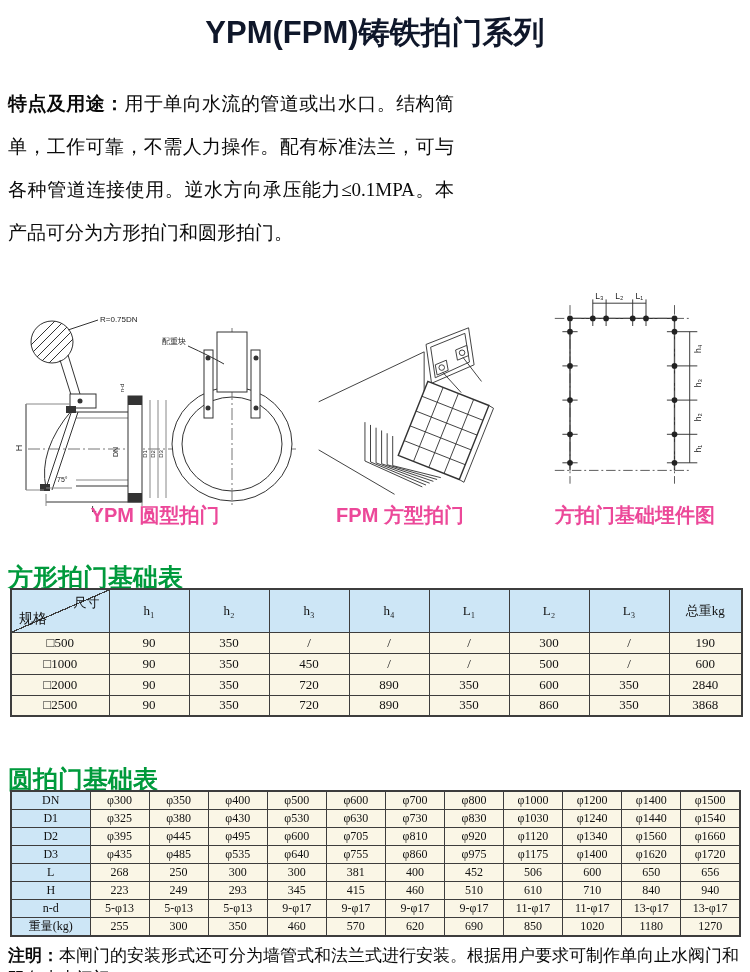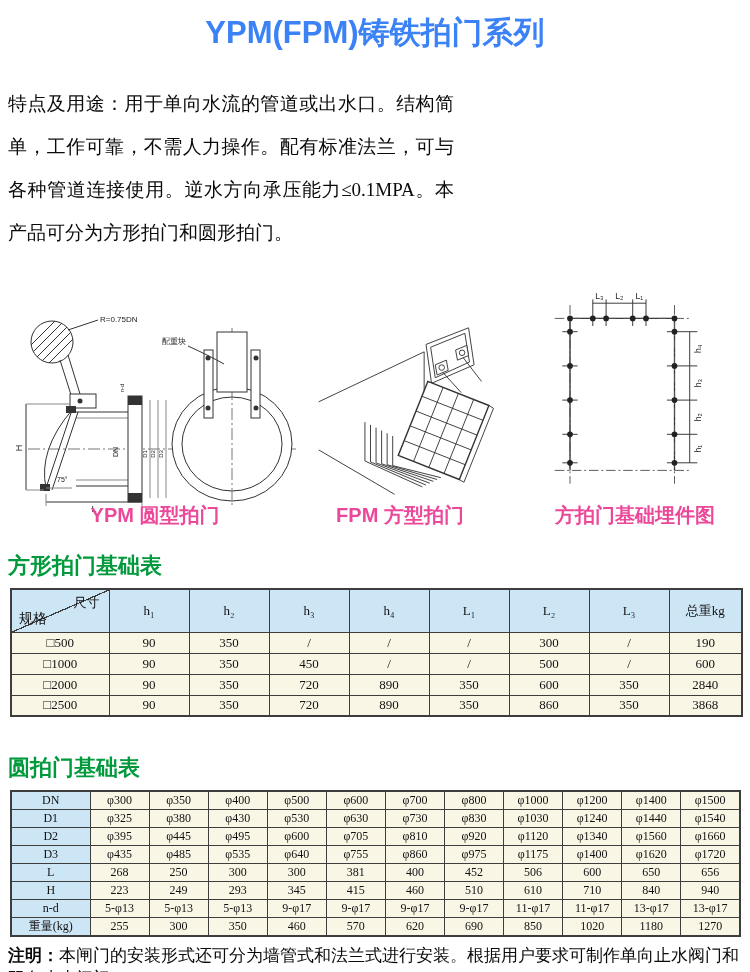--- a/index.html
+++ b/index.html
@@ -2,36 +2,36 @@
 <html><head>
 <meta charset="utf-8">
 <style>
   html,body{margin:0;padding:0;}
   body{
     width:750px;height:972px;position:relative;background:#ffffff;
     font-family:"Liberation Sans",sans-serif;color:#111;overflow:hidden;
   }
   .page-title{
     position:absolute;top:12px;left:0;width:750px;text-align:center;
-    font-size:31px;font-weight:bold;color:#3b82f6;letter-spacing:0px;
+    font-size:31px;font-weight:bold;color:#0f172a;letter-spacing:0px;
   }
   .intro{
     position:absolute;top:82px;left:8px;width:446px;
     font-family:"Liberation Serif","DejaVu Serif",serif;
     font-size:19px;line-height:43px;text-align:justify;color:#0a0a0a;
   }
-  .intro b{font-weight:normal;}
+  .intro b{font-weight:bold;}
   .figures{position:absolute;top:288px;left:0;width:750px;height:252px;}
   .fig{position:absolute;}
   .fig svg{display:block;}
   .caption{
     position:absolute;top:214px;text-align:center;font-size:20px;font-weight:bold;color:#ec4899;
   }
   .green-heading{
-    position:absolute;left:8px;font-size:22px;font-weight:bold;color:#009a3c;
+    position:absolute;left:8px;font-size:25px;font-weight:bold;color:#009a3c;margin-top:10px;
   }
   .h1pos{top:551px;} .h2pos{top:753px;}
   table.ftable{
     position:absolute;left:10px;border-collapse:collapse;table-layout:fixed;
     width:731px;border:2px solid #3d3d3d;background:#fff;
   }
   table.ftable td,table.ftable th{
     border:1px solid #3d3d3d;text-align:center;vertical-align:middle;padding:0;
     font-family:"Liberation Serif","DejaVu Serif",serif;font-weight:normal;color:#111;
   }

